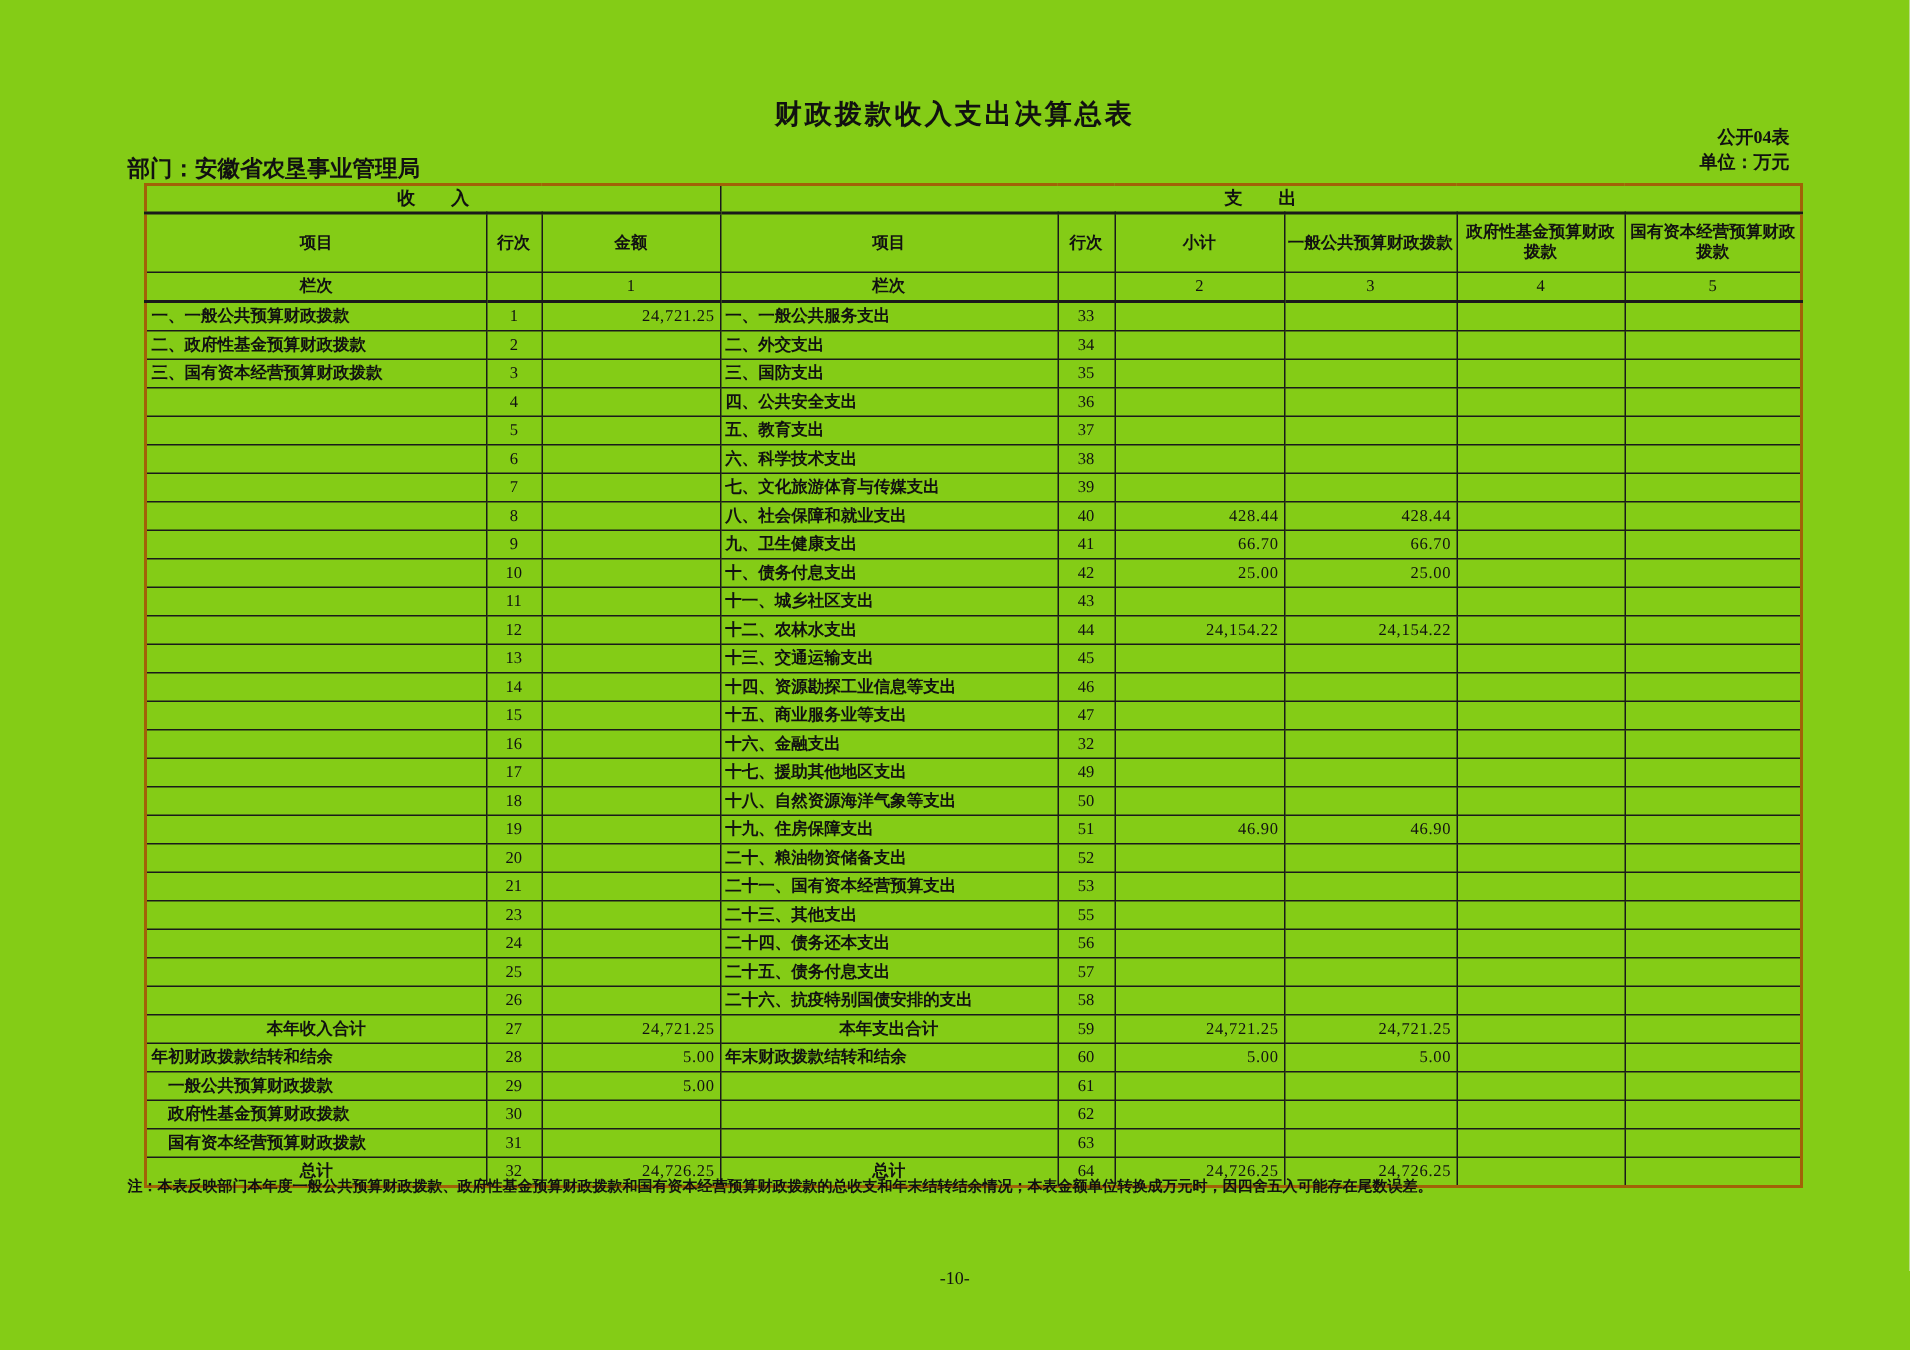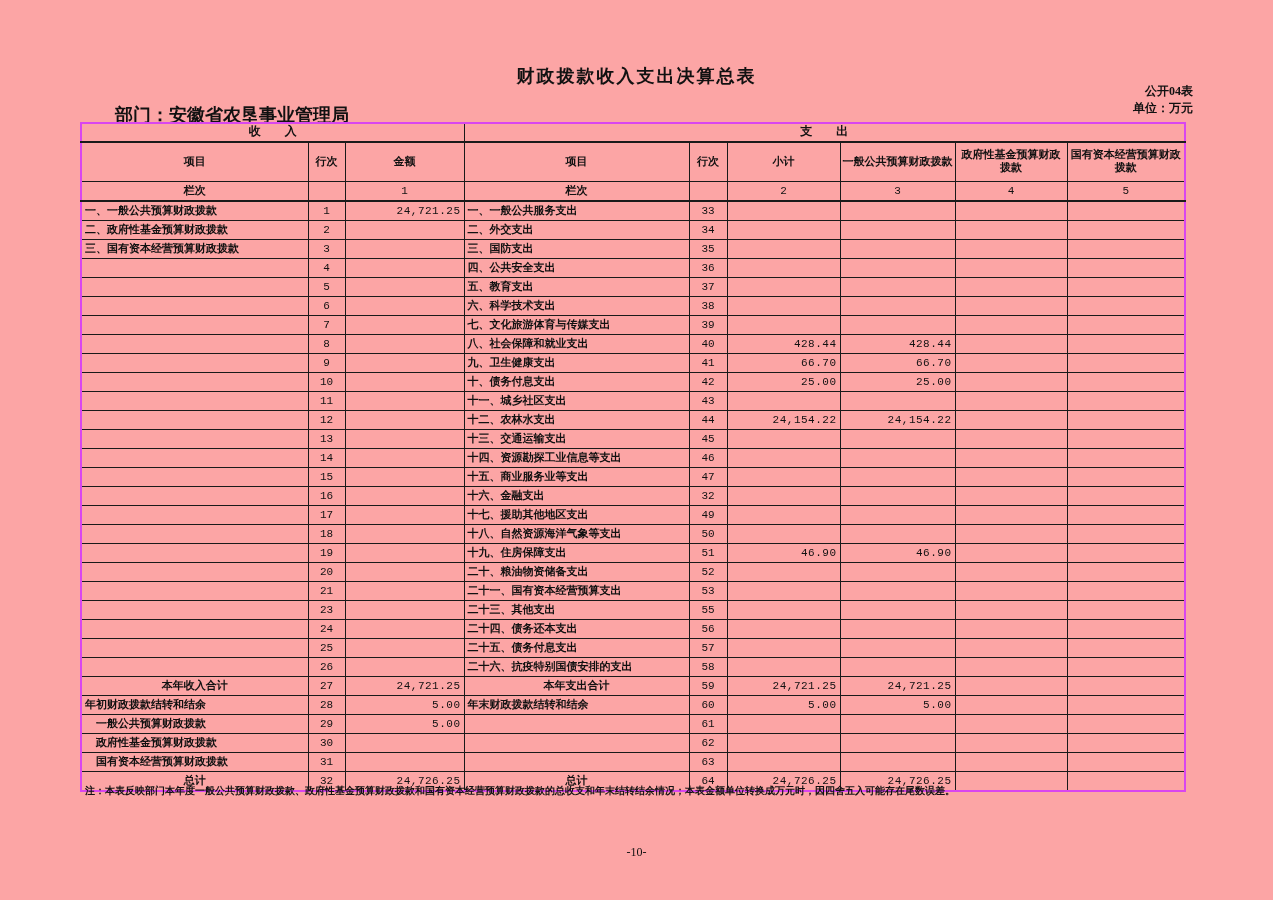--- a/index.html
+++ b/index.html
@@ -1,24 +1,24 @@
 <!DOCTYPE html>
 <html><head>
 <meta charset="utf-8">
 <style>
   html,body{margin:0;padding:0;background:#e8e8e8;}
-  .page{position:relative;width:1273px;height:900px;background:#fca5a5;margin:0 auto;
+  .page{position:relative;width:1273px;height:900px;background:#84cc16;margin:0 auto;
         font-family:"Liberation Serif", serif;color:#111;overflow:hidden;}
   .title{position:absolute;top:64px;left:0;width:100%;text-align:center;
          font-size:18px;font-weight:bold;letter-spacing:2px;}
   .form-code{position:absolute;top:83px;right:80px;font-size:12px;font-weight:bold;}
   .unit{position:absolute;top:100px;right:80px;font-size:12px;font-weight:bold;}
-  .department{position:absolute;top:103px;left:85px;font-size:18px;font-weight:bold;margin-left:30px;}
-  table.fiscal{position:absolute;top:122px;left:80px;width:1104px;
-         border-collapse:collapse;table-layout:fixed;border:2px solid #d946ef;font-family:Liberation Mono, monospace;}
+  .department{position:absolute;top:103px;left:85px;font-size:15px;font-weight:bold;}
+  table.fiscal{position:absolute;top:122px;left:96px;width:1104px;
+         border-collapse:collapse;table-layout:fixed;border:2px solid #a16207;}
   td{border:1px solid #1a1a1a;font-size:11px;line-height:1.15;height:18px;
      padding:0 3px;overflow:hidden;white-space:nowrap;vertical-align:middle;}
   tr.sec-row td{height:17px;font-weight:bold;text-align:center;font-size:12px;
                 border-bottom-width:2px;}
   tr.head-row td{height:38px;font-weight:bold;text-align:center;white-space:normal;
                  padding:0 1px;}
   tr.lanci-row td{height:18px;text-align:center;border-bottom-width:2px;margin-left:24px;}
   tr.lanci-row td.lbl{font-weight:bold;}
   td.item{text-align:left;font-weight:bold;}
   td.item.ctr{text-align:center;margin-left:32px;}

